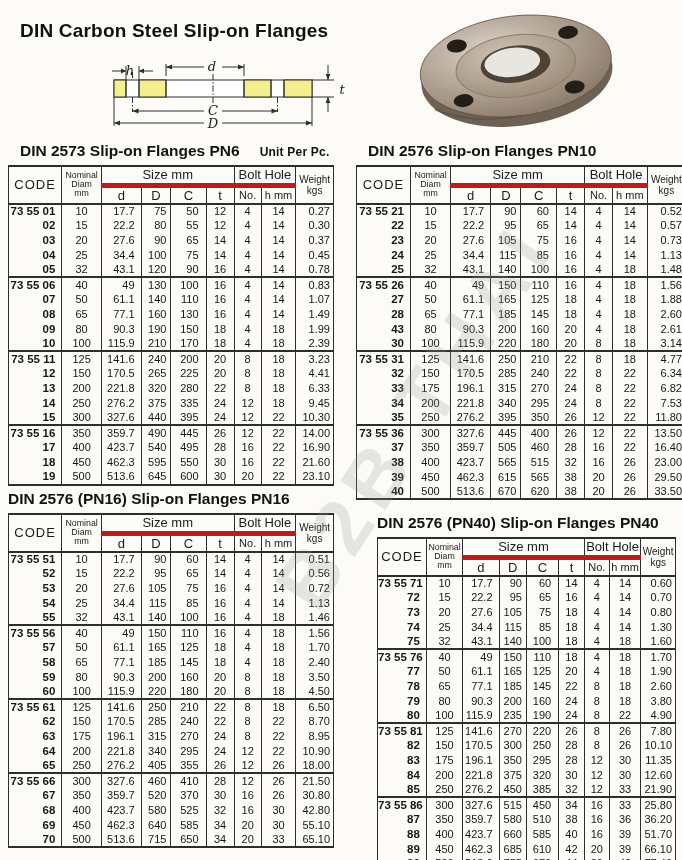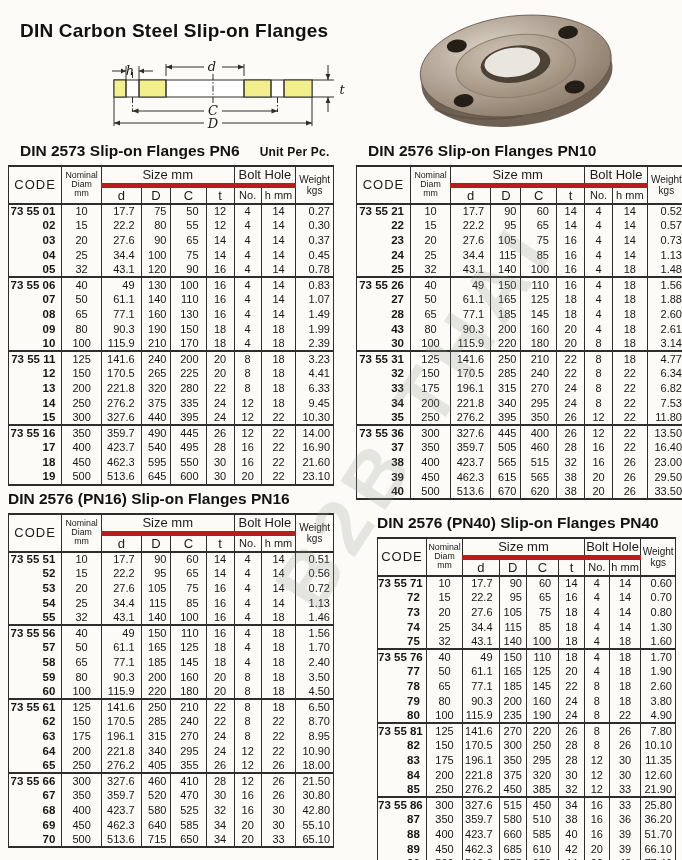--- a/index.html
+++ b/index.html
@@ -898,21 +898,21 @@
           <td class="c5">28</td>
           <td class="c6">12</td>
           <td class="c7">26</td>
           <td class="c8">21.50</td>
         </tr>
         <tr>
           <td class="c0">67</td>
           <td class="c1">350</td>
           <td class="c2">359.7</td>
           <td class="c3">520</td>
-          <td class="c4">470</td>
+          <td class="c4">370</td>
           <td class="c5">30</td>
           <td class="c6">16</td>
           <td class="c7">26</td>
           <td class="c8">30.80</td>
         </tr>
         <tr>
           <td class="c0">68</td>
           <td class="c1">400</td>
           <td class="c2">423.7</td>
           <td class="c3">580</td>

